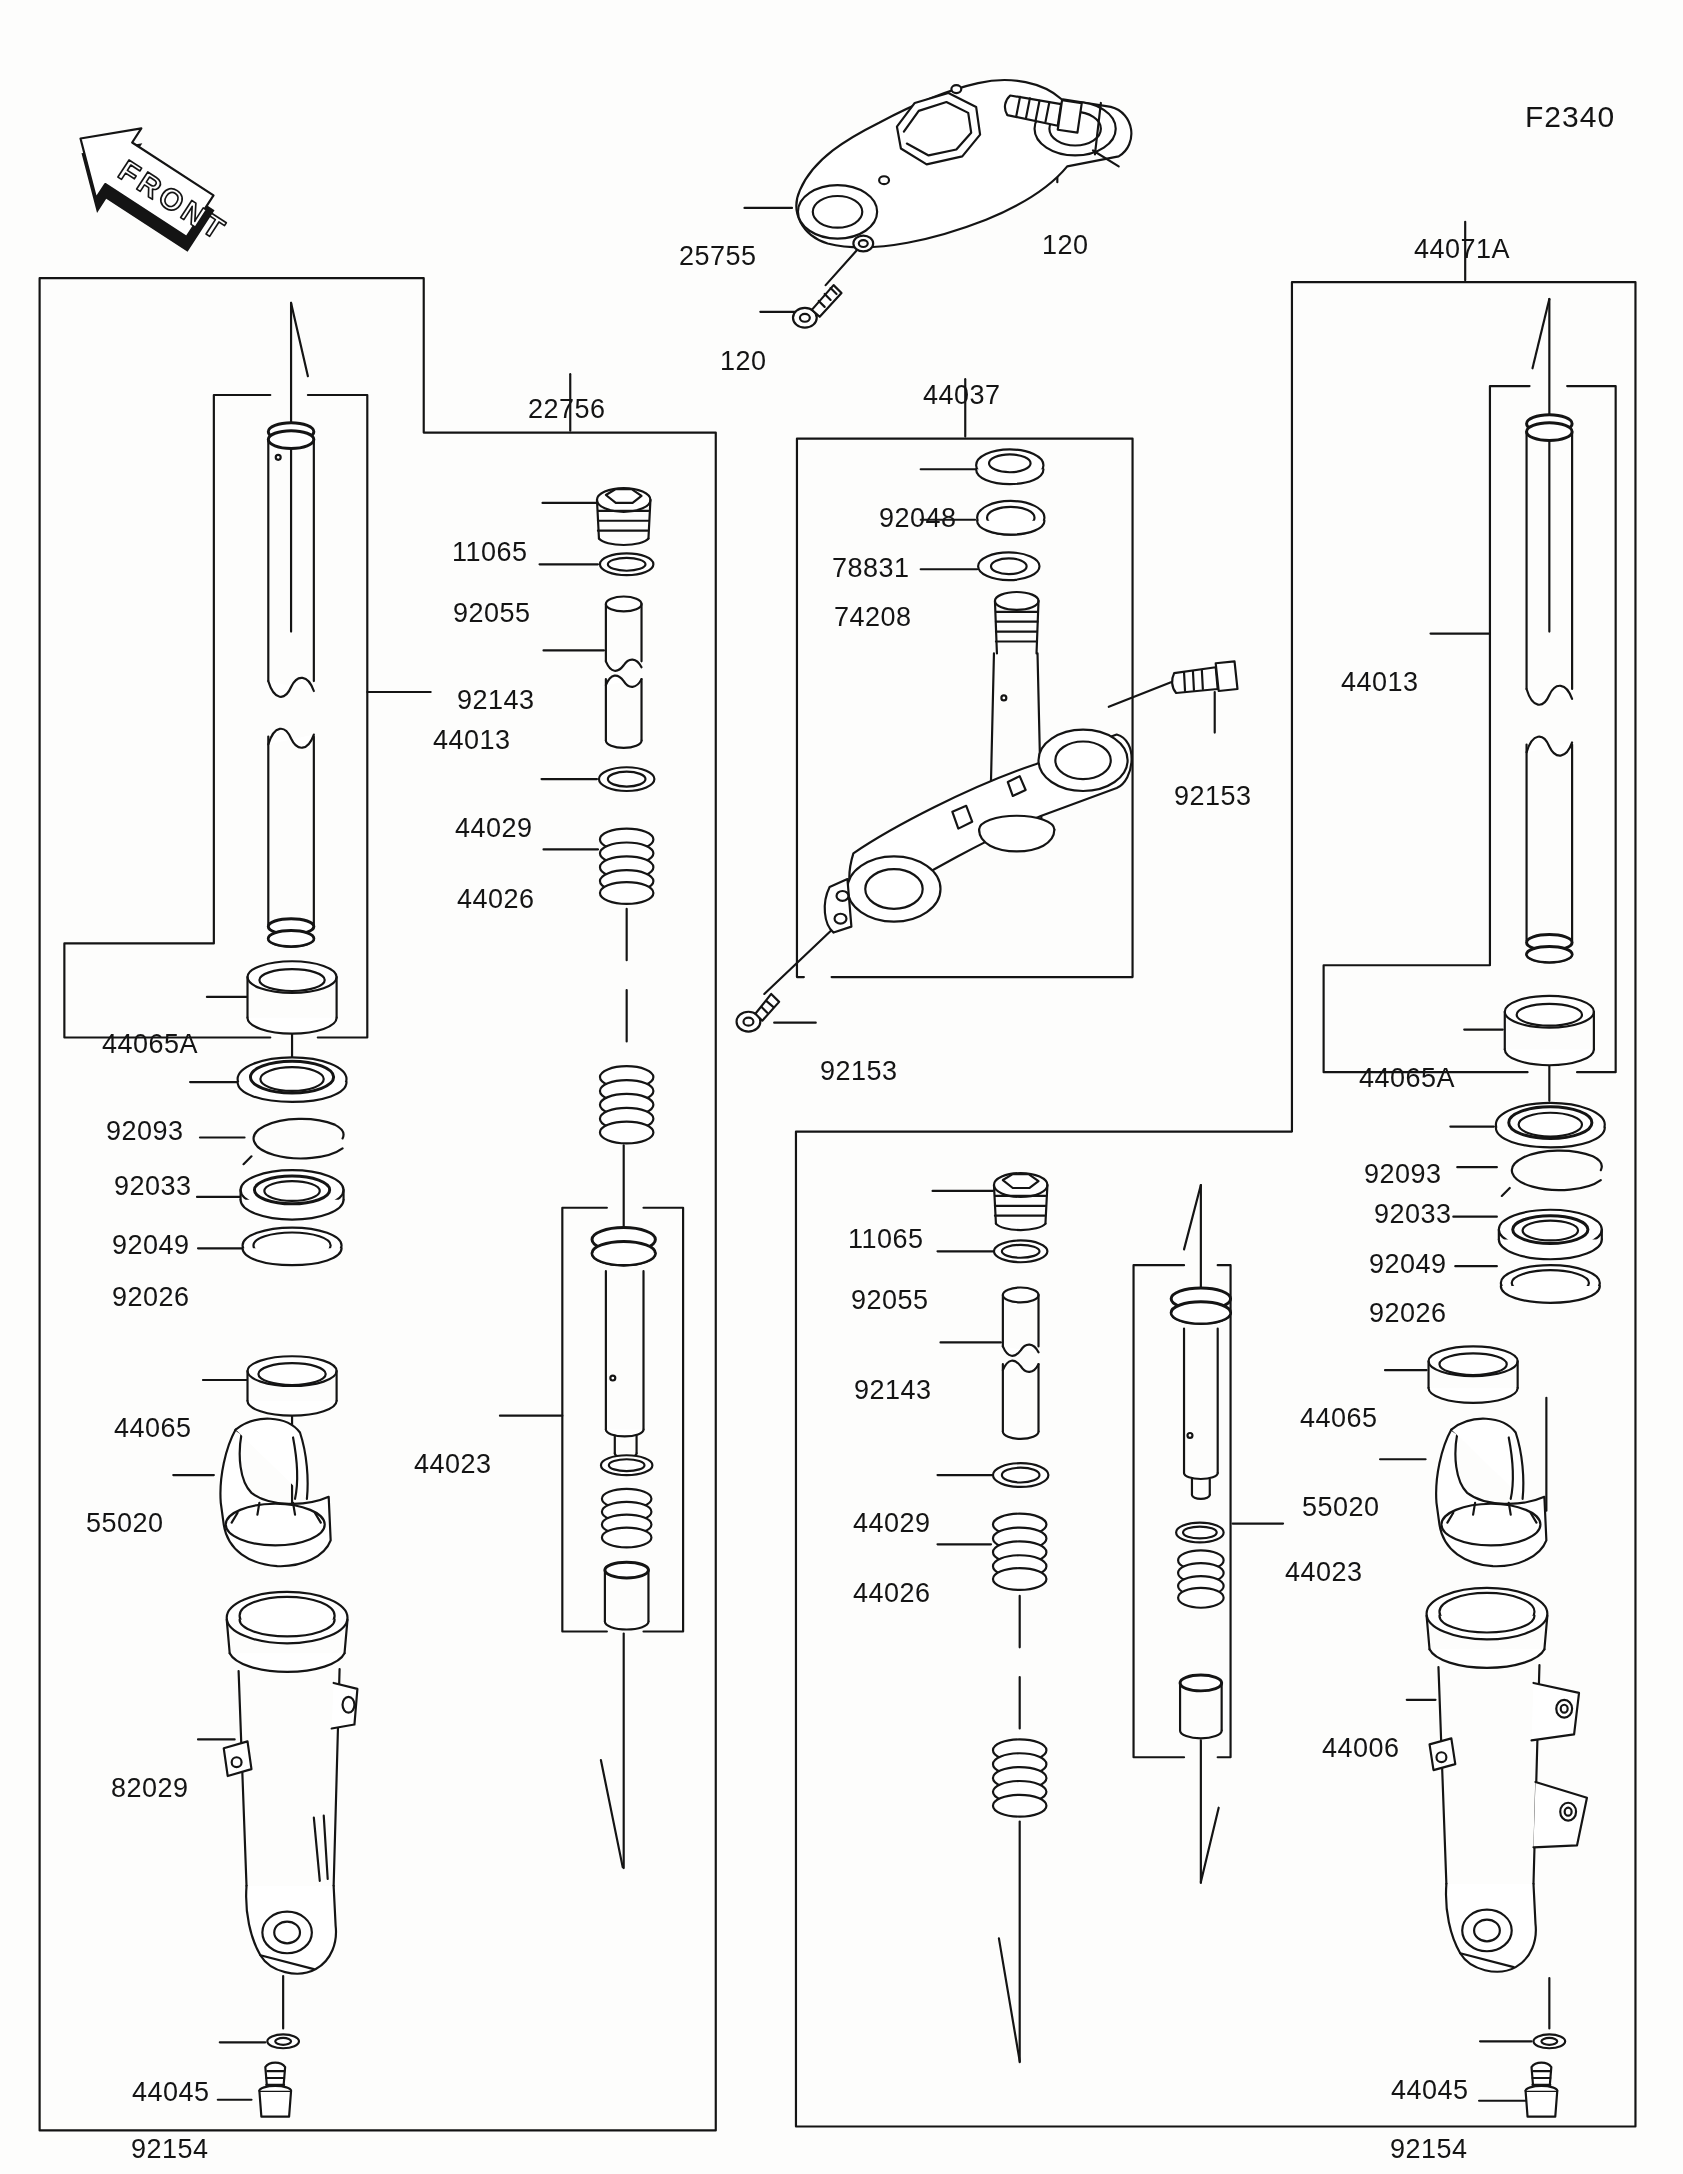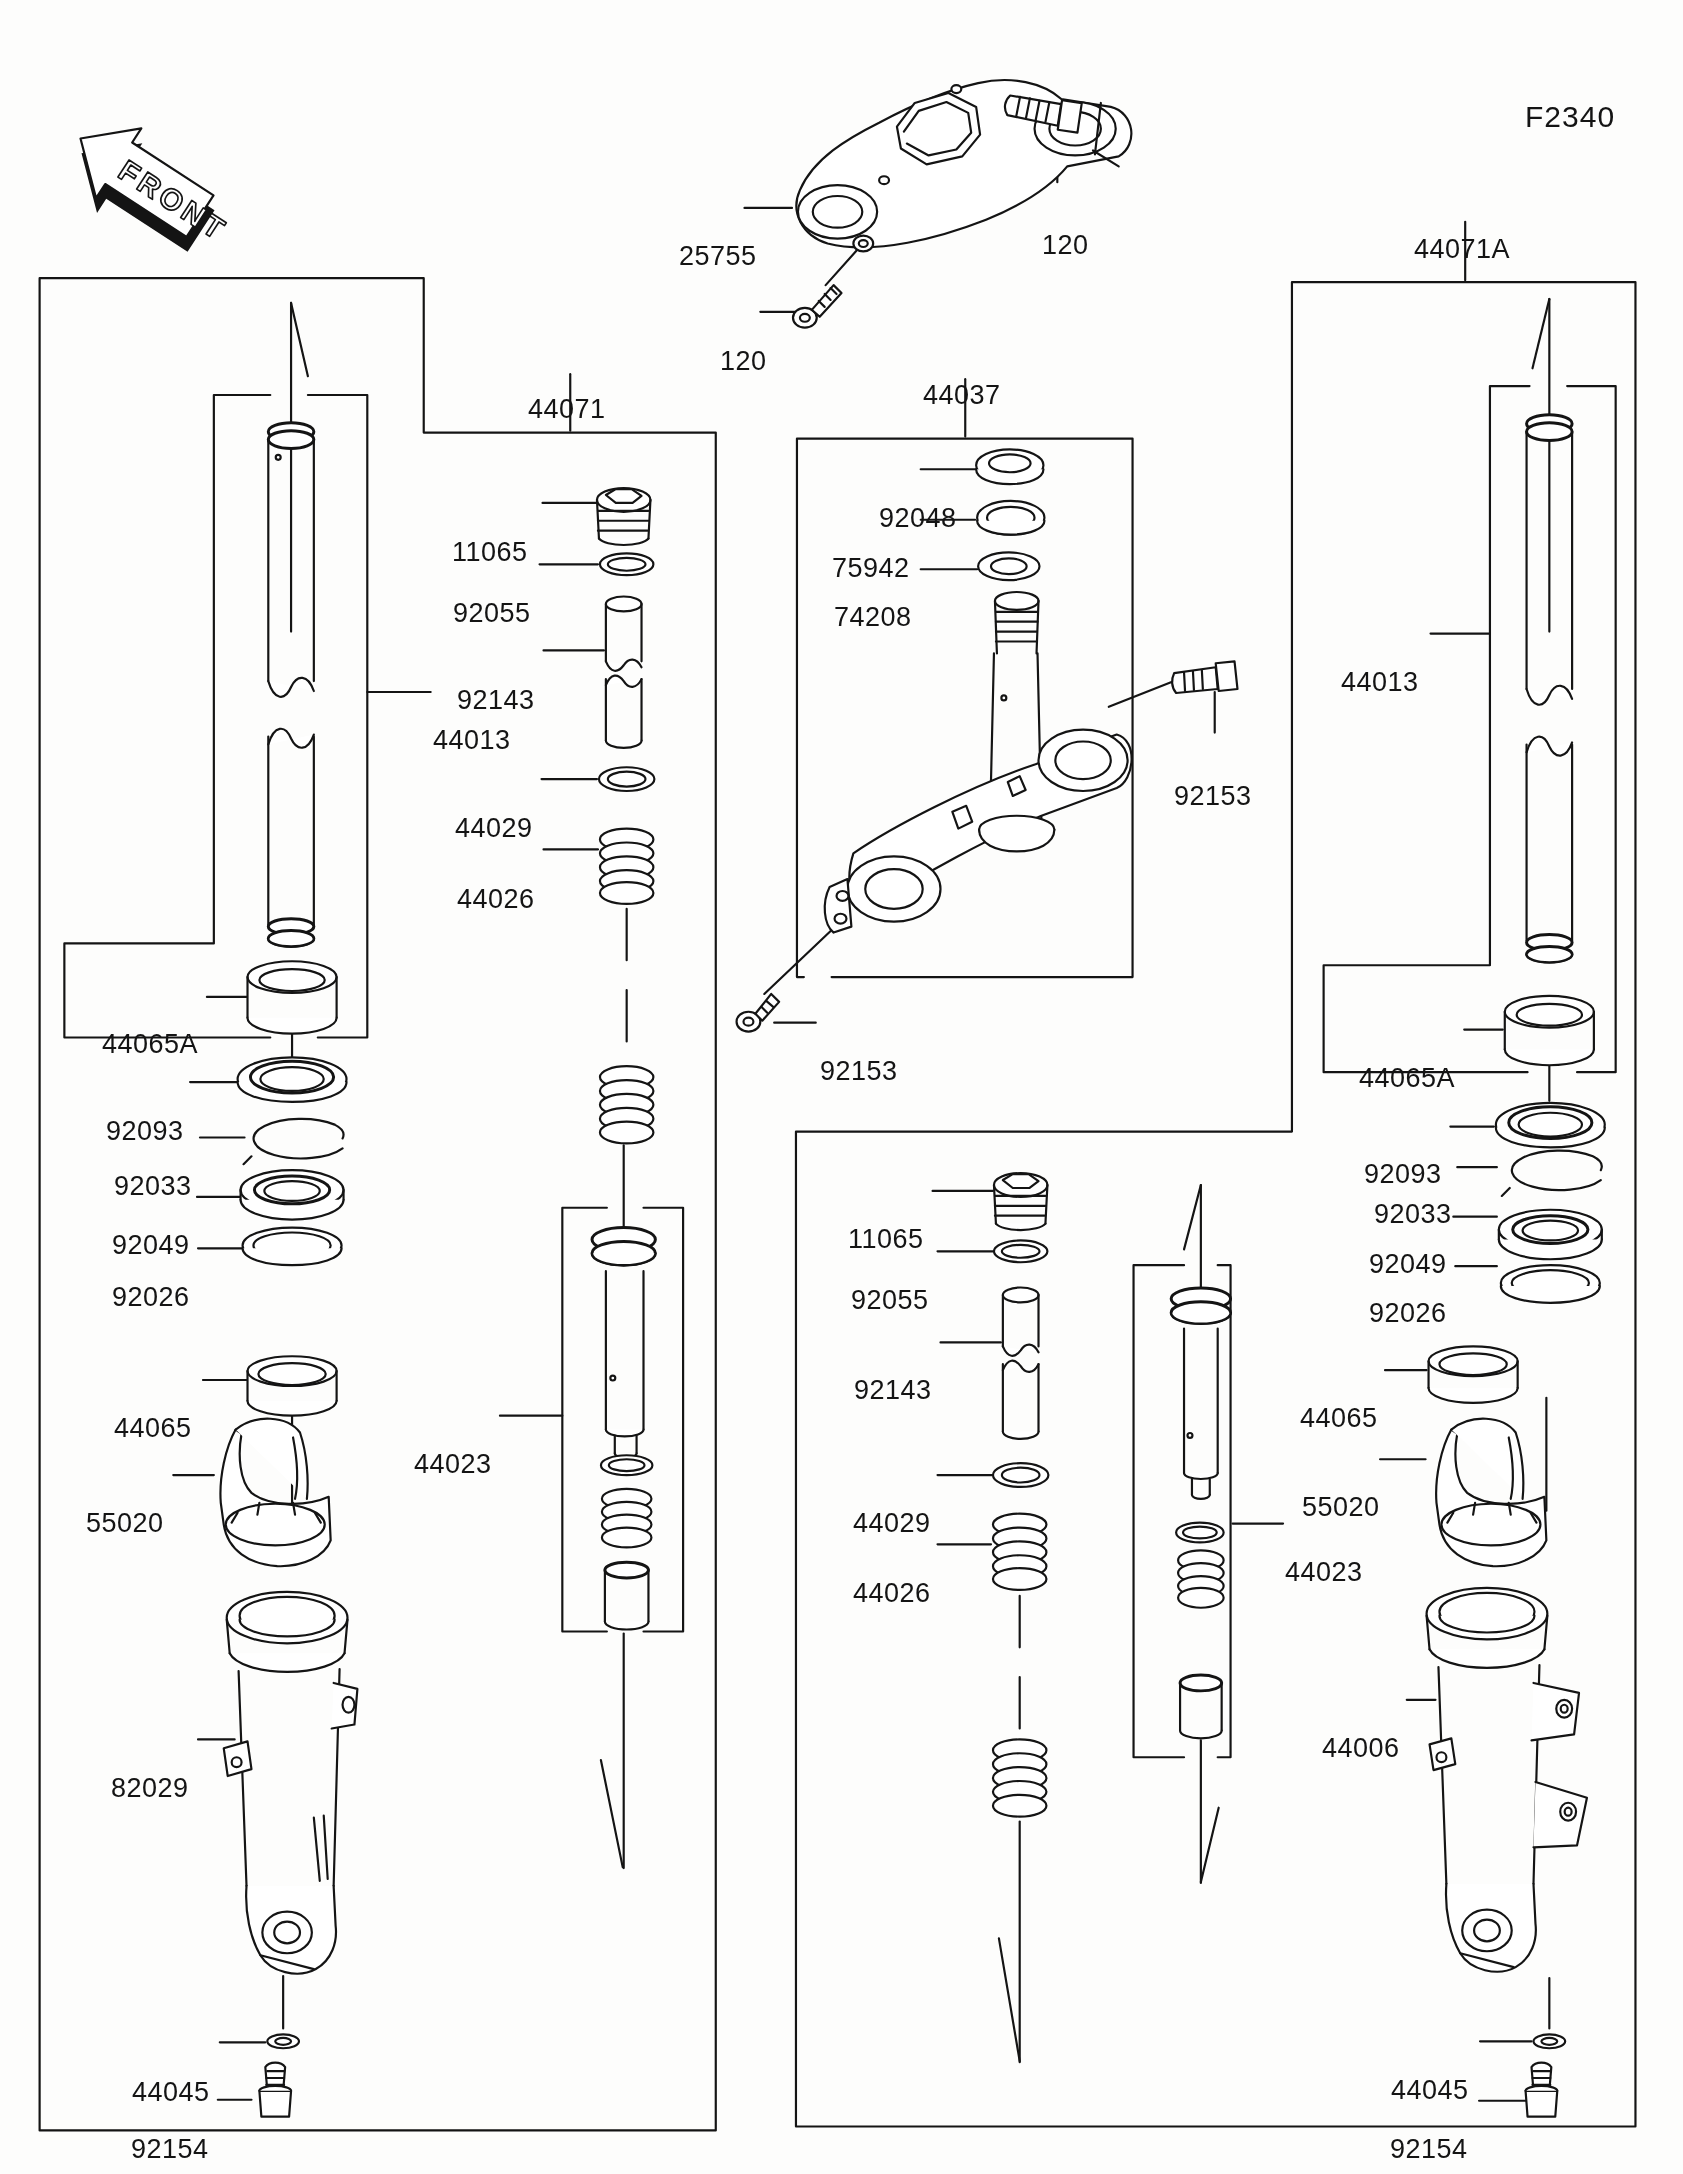--- a/index.html
+++ b/index.html
@@ -474,25 +474,25 @@
       <path d="M1541,2112 a16,5 0 0 1 32,0"></path>
     </g>
   </g>
 </svg>
 
 <div class="lbl code" style="left:1525px;top:54px">F2340</div>
 
 <div class="lbl" style="left:679px;top:195px">25755</div>
 <div class="lbl" style="left:1042px;top:184px">120</div>
 <div class="lbl" style="left:720px;top:300px">120</div>
-<div class="lbl" style="left:528px;top:348px">44071</div>
+<div class="lbl" style="left:528px;top:348px">22756</div>
 <div class="lbl" style="left:1414px;top:188px">44071A</div>
 <div class="lbl" style="left:923px;top:334px">44037</div>
 <div class="lbl" style="left:879px;top:457px">92048</div>
-<div class="lbl" style="left:832px;top:507px">75942</div>
+<div class="lbl" style="left:832px;top:507px">78831</div>
 <div class="lbl" style="left:834px;top:556px">74208</div>
 <div class="lbl" style="left:1174px;top:735px">92153</div>
 <div class="lbl" style="left:820px;top:1010px">92153</div>
 
 <div class="lbl" style="left:452px;top:491px">11065</div>
 <div class="lbl" style="left:453px;top:552px">92055</div>
 <div class="lbl" style="left:457px;top:639px">92143</div>
 <div class="lbl" style="left:433px;top:679px">44013</div>
 <div class="lbl" style="left:455px;top:767px">44029</div>
 <div class="lbl" style="left:457px;top:838px">44026</div>

